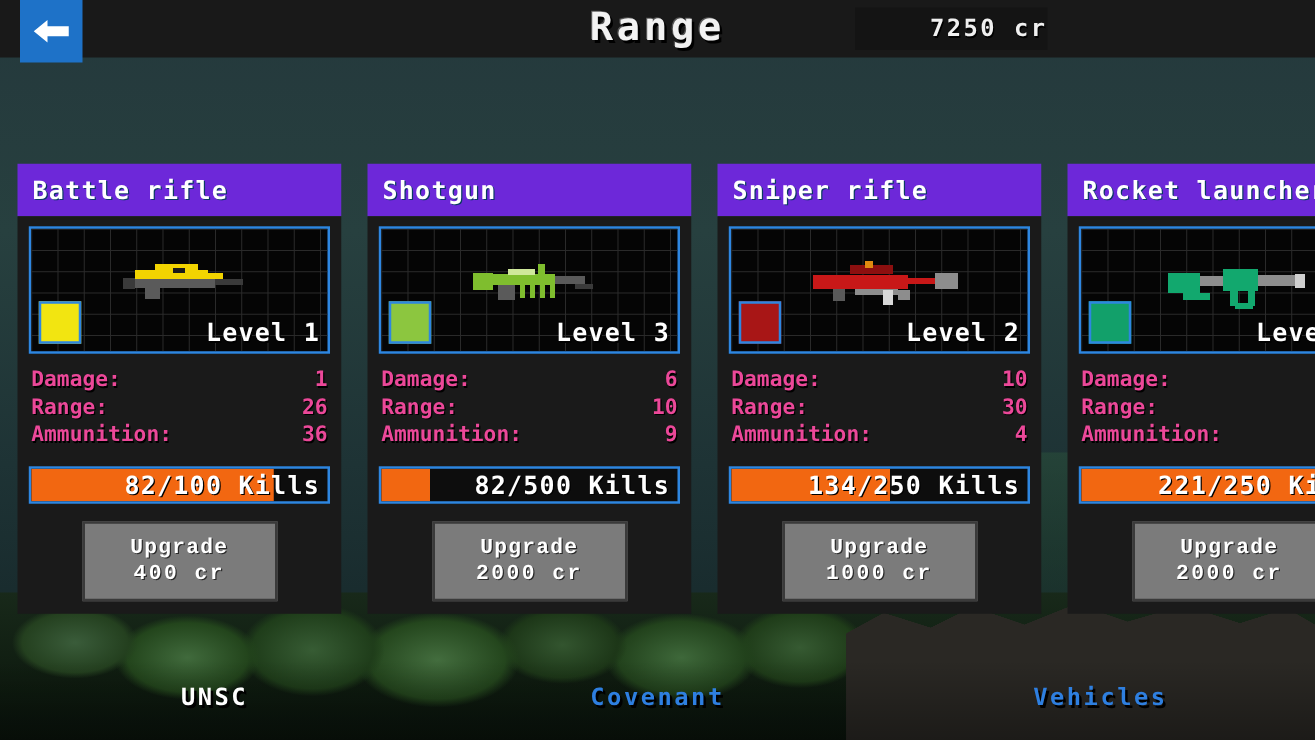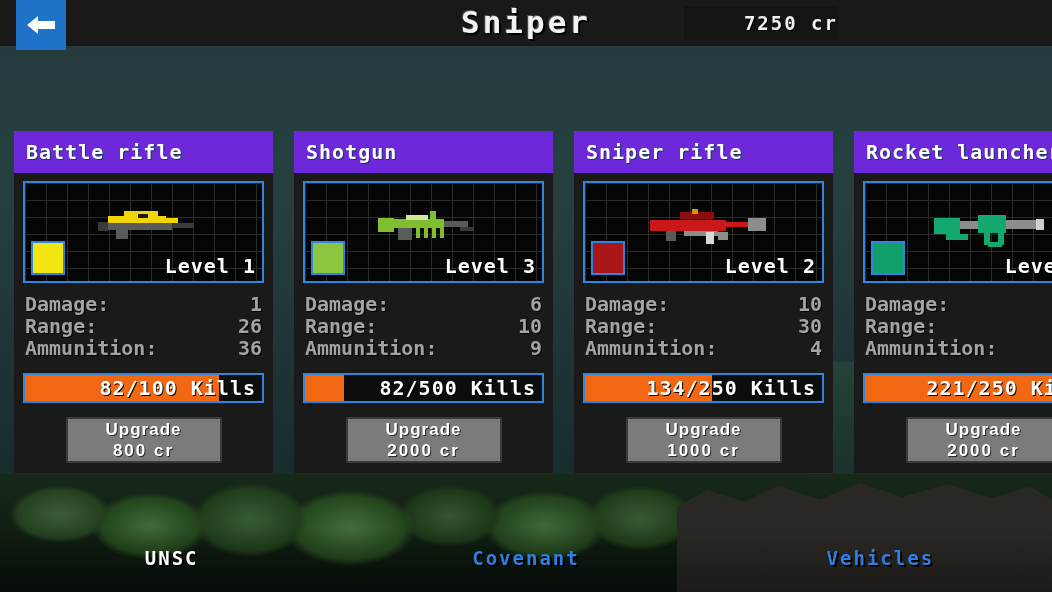--- a/index.html
+++ b/index.html
@@ -118,44 +118,44 @@
   }
   .level {
     position:absolute; right:6px; bottom:3px;
     color:#ffffff; font-size:20px; letter-spacing:1px; font-weight:bold;
     text-shadow:1px 1px 0 #000; white-space:nowrap;
   }
 
   .stats { padding:10px 2px 6px 2px; }
   .stat-row {
     display:flex; justify-content:space-between; align-items:baseline;
-    color:#a3a3a3; font-size:20px; letter-spacing:0px; font-weight:bold;
+    color:#ec4899; font-size:17px; letter-spacing:0px; font-weight:bold;
     line-height:22px; text-shadow:1px 1px 0 #000;
   }
   .stat-label { white-space:nowrap; }
   .stat-value { white-space:nowrap; }
 
   .progress {
     position:relative; height:30px; margin-top:8px;
     background:#0d0d0d; border:2px solid #2E86E0; overflow:hidden;
   }
   .progress-fill {
     position:absolute; left:0; top:0; bottom:0; background:#F26711;
   }
   .progress-text {
     position:absolute; inset:0; display:flex; align-items:center;
     justify-content:flex-end; padding-right:6px;
     color:#ffffff; font-size:20px; letter-spacing:1px; font-weight:bold;
     text-shadow:1px 1px 0 #000; white-space:nowrap;
   }
 
   .upgrade-btn {
-    display:block; margin:14px auto 0 auto; width:156px; height:46px;
+    display:block; margin:14px auto 0 auto; width:156px; height:64px;
     background:#7b7b7b; border:2px solid #3a3a3a; cursor:pointer;
-    color:#ffffff; font-family:Liberation Sans, sans-serif; font-weight:bold;
+    color:#ffffff; font-family:Liberation Mono, monospace; font-weight:bold;
     display:flex; flex-direction:column; align-items:center; justify-content:center;
     line-height:21px;
   }
   .upgrade-label { font-size:17px; letter-spacing:1px; text-shadow:1px 1px 0 #2b2b2b; }
   .upgrade-cost  { font-size:17px; letter-spacing:2px; text-shadow:1px 1px 0 #2b2b2b; }
 
   
   #bottom-nav {
     position:absolute; left:0; bottom:18px; width:1052px; height:32px; z-index:6;
     display:flex;
@@ -185,21 +185,21 @@
   <div class="topbar-bg"></div>
 
   <button id="back-btn">
     <span>
       <svg class="arrow-svg" viewBox="0 0 30 22">
         <polygon points="12,2 12,7 29,7 29,15 12,15 12,20 1,11" fill="#ffffff"></polygon>
       </svg>
     </span>
   </button>
 
-  <div id="title">Sniper</div>
+  <div id="title">Range</div>
 
   <div id="credits-box">
     <span id="credits-text">7250 cr</span>
   </div>
 </div>
 
 <div id="cards">
     <div class="card">
     <div class="card-header">
       <span class="card-title">Battle rifle</span>
@@ -233,21 +233,21 @@
       <span class="stat-label">Ammunition:</span>
       <span class="stat-value">36</span>
     </div>
         </div>
       <div class="progress">
         <div class="progress-fill" style="width:82%"></div>
         <div class="progress-text">82/100 Kills</div>
       </div>
       <button class="upgrade-btn">
         <span class="upgrade-label">Upgrade</span>
-        <span class="upgrade-cost">800 cr</span>
+        <span class="upgrade-cost">400 cr</span>
       </button>
     </div>
     </div>
     <div class="card">
     <div class="card-header">
       <span class="card-title">Shotgun</span>
     </div>
     <div class="card-body">
       <div class="preview">
         <div class="grid"></div>

